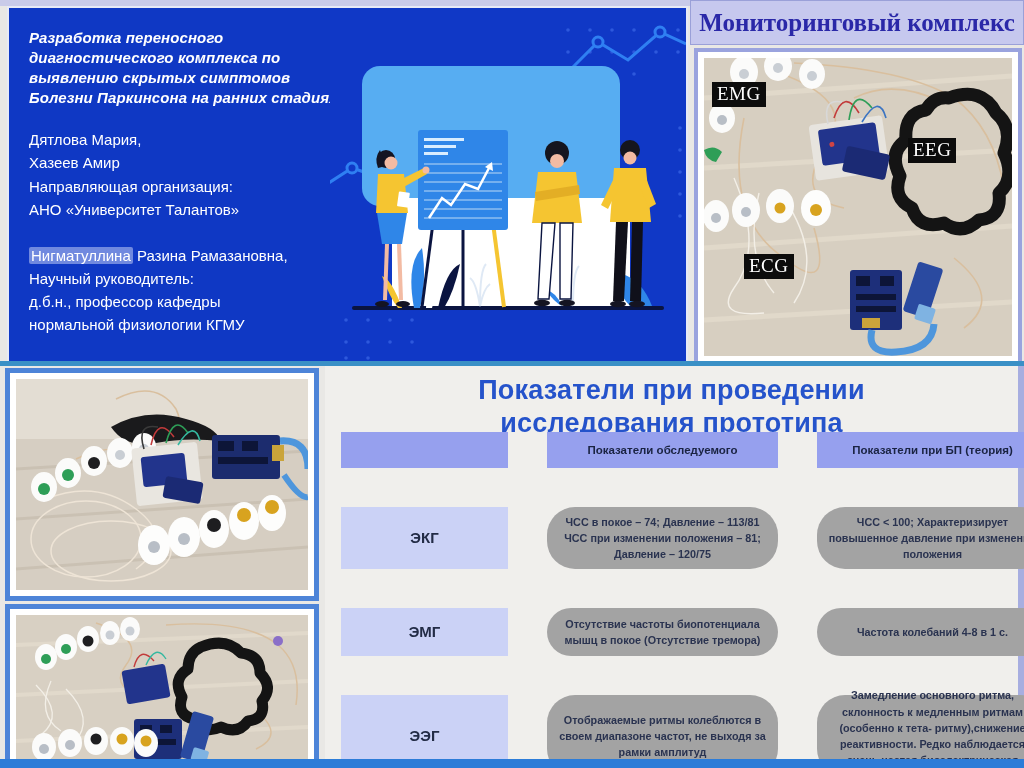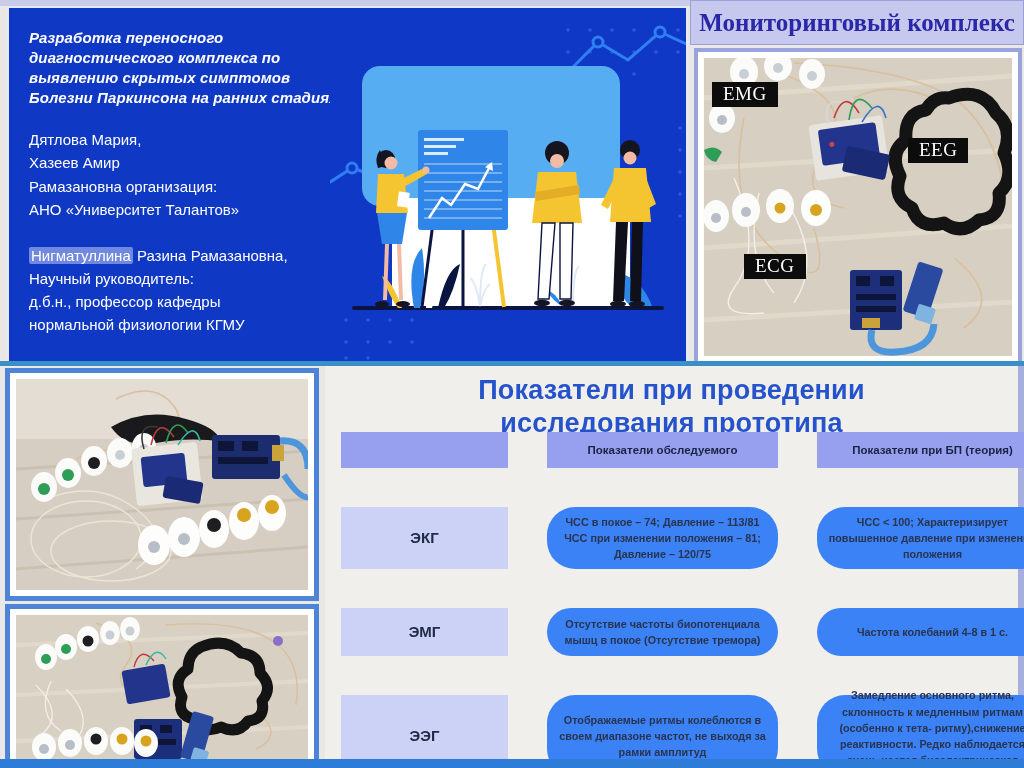--- a/index.html
+++ b/index.html
@@ -19,21 +19,21 @@
   .illustration { position:absolute; right:0; top:0; width:356px; height:353px; }
 
   
   .mon-titlebar { position:absolute; left:690px; top:0; width:334px; height:45px;
                   background:#c6c8ee; border:1px solid #9aa0d8; display:flex; align-items:center; justify-content:center; }
   .mon-title { font-family:"Liberation Serif", serif; font-weight:700; font-size:25px; color:#2a28a8; white-space:nowrap;text-align:center; }
   .mon-frame { position:absolute; left:694px; top:48px; width:328px; height:318px;
                background:#ffffff; border:4px solid #9aa3de; padding:6px; }
   .mon-photo { position:relative; width:100%; height:100%; overflow:hidden; }
   .photo-label { position:absolute; background:#0c0c0c; color:#fff; font-family:"Liberation Serif", serif;
-                 font-size:19px; line-height:1.2; padding:1px 11px; letter-spacing:.5px; }
+                 font-size:19px; line-height:1.2; padding:1px 5px; letter-spacing:.5px; }
 
   
   .photoA-frame { position:absolute; left:5px; top:368px; width:314px; height:233px;
                   background:#fff; border:5px solid #4d84d8; padding:6px; }
   .photoB-frame { position:absolute; left:5px; top:604px; width:314px; height:164px;
                   background:#fff; border:5px solid #4d84d8; border-bottom:none; padding:6px; }
   .photo-inner { width:100%; height:100%; overflow:hidden; position:relative; }
 
   .divider { position:absolute; left:0; top:361px; width:1024px; height:5px; background:#3a90c6; }
   .bottom-strip { position:absolute; left:0; top:759px; width:1024px; height:9px; background:#2c7cd8; }
@@ -43,40 +43,40 @@
                  background:#f0efec; border-right:6px solid #a7aee0; }
   .table-title { position:absolute; left:0; top:8px; width:100%; text-align:center;
                  font-size:27px; font-weight:700; color:#2553cb; line-height:1.22; letter-spacing:.2px; }
   .grid { position:absolute; left:16px; top:66px; display:grid;
           grid-template-columns:167px 231px 231px; grid-template-rows:36px 62px 48px 82px 56px;
           column-gap:9px; row-gap:9px;gap:39px; }
   .cell { display:flex; align-items:center; justify-content:center; text-align:center; }
   .cell.head { background:#96a0ee; color:#1a2342; font-weight:700; font-size:11.5px; padding:2px 8px; }
   .cell.label { background:#cbd2f6; color:#232c46; font-weight:700; font-size:15px; padding:2px 10px; line-height:1.3; }
   .cell.label.small { font-size:13px; }
-  .cell.data { background:#3b82f6; color:#2a3350; font-weight:700; font-size:10.8px; line-height:1.5; padding:4px 10px;border-radius:28px; }
+  .cell.data { background:#a3a3a3; color:#2a3350; font-weight:700; font-size:10.8px; line-height:1.5; padding:4px 10px;border-radius:28px; }
   .donut-wrap { position:relative; width:50px; height:50px; }
   .donut { position:absolute; inset:0; border-radius:50%; }
   .donut-hole { position:absolute; left:7px; top:7px; width:36px; height:36px; border-radius:50%;
                 background:#e3e7fb; display:flex; align-items:center; justify-content:center; }
   .donut-text { font-size:10px; font-weight:400; color:#6e6e6e; }
 </style>
 </head>
 <body>
 
 <div id="page">
 
   <div class="top-strip"></div>
 
   <div class="intro-panel">
     <div class="intro-text">
       <div class="intro-title">Разработка переносного диагностического комплекса по выявлению скрытых симптомов Болезни Паркинсона на ранних стадиях</div>
       <div class="intro-line">Дятлова Мария,</div>
       <div class="intro-line">Хазеев Амир</div>
-      <div class="intro-line">Рамазановна организация:</div>
+      <div class="intro-line">Направляющая организация:</div>
       <div class="intro-line">АНО «Университет Талантов»</div>
       <div class="intro-gap"></div>
       <div class="intro-line"><span class="hl">Нигматуллина</span><span> Разина Рамазановна,</span></div>
       <div class="intro-line">Научный руководитель:</div>
       <div class="intro-line">д.б.н., профессор кафедры</div>
       <div class="intro-line">нормальной физиологии КГМУ</div>
     </div>
 
     <svg class="illustration" viewBox="0 0 356 353">
       <rect width="356" height="353" fill="#1038c6"></rect>

